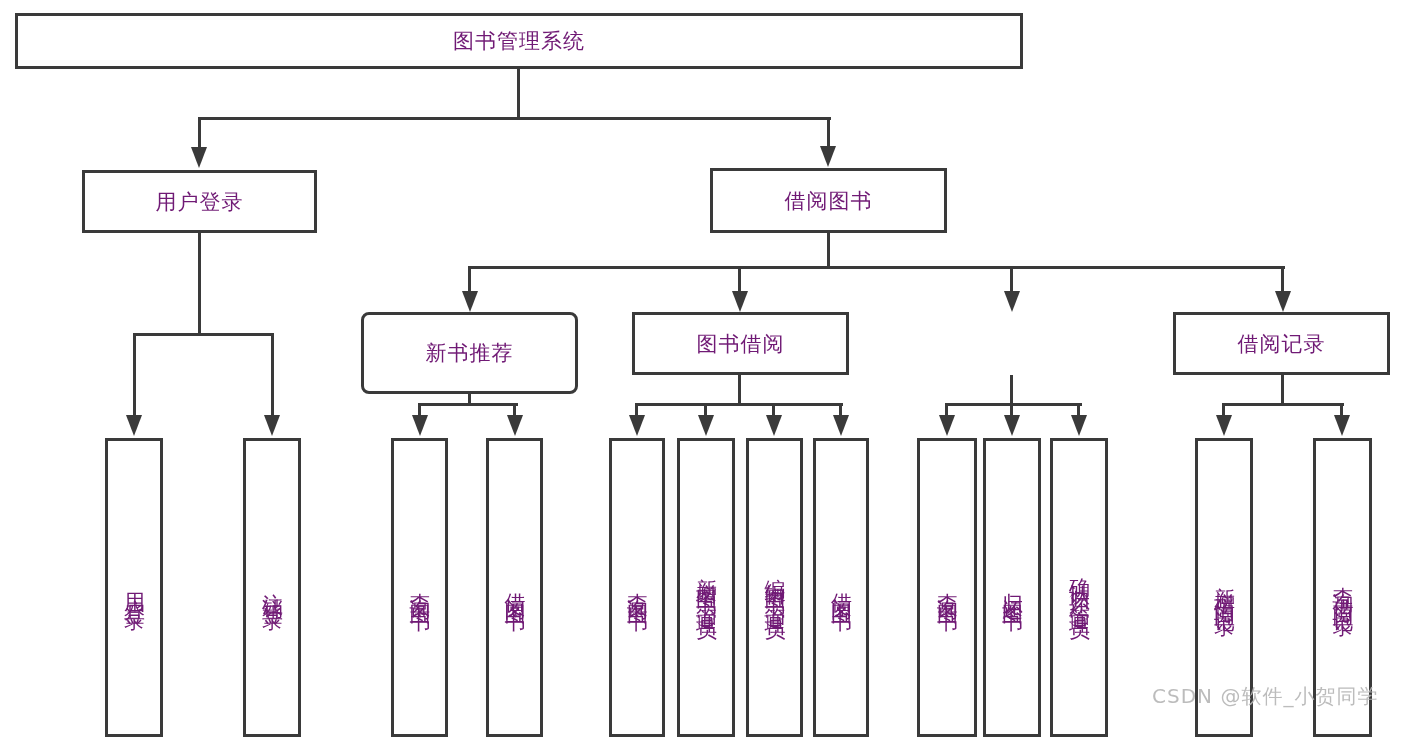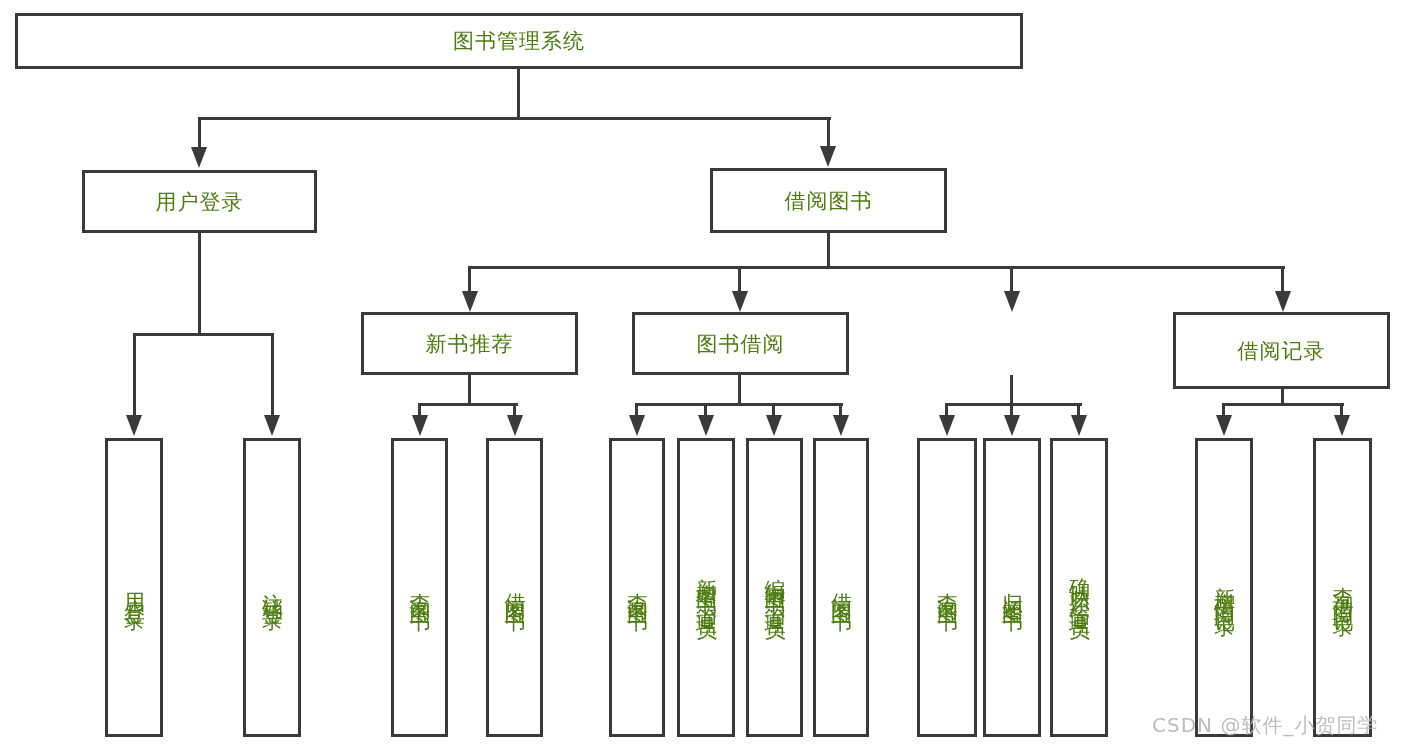--- a/index.html
+++ b/index.html
@@ -3,34 +3,34 @@
 <meta charset="utf-8">
 <style>
   html,body{margin:0;padding:0;background:#ffffff;}
   .canvas{
     position:relative;width:1405px;height:747px;background:#ffffff;
     font-family:"DejaVu Sans","Liberation Sans",sans-serif;overflow:hidden;
   }
   .box{
     position:absolute;box-sizing:border-box;border:3px solid #3a3a3a;background:#ffffff;
     display:flex;align-items:center;justify-content:center;
-    color:#4d7c0f;font-size:21px;text-align:center;letter-spacing:1px;z-index:2;
+    color:#701a75;font-size:21px;text-align:center;letter-spacing:1px;z-index:2;
   }
   .vbox{
     writing-mode:vertical-rl;text-orientation:mixed;
     letter-spacing:6px;font-size:21px;line-height:1;padding:6px 0;
   }
   .ln{position:absolute;background:#3a3a3a;z-index:1;}
   .ar{
     position:absolute;width:0;height:0;z-index:1;
     border-left:8px solid transparent;border-right:8px solid transparent;
     border-top:21px solid #3a3a3a;
   }
   .wm{
-    position:absolute;left:1152px;top:712px;z-index:5;
+    position:absolute;left:1152px;top:683px;z-index:5;
     color:#b5b5b5;font-size:20px;letter-spacing:1px;opacity:.9;white-space:nowrap;
   }
 </style>
 </head>
 <body>
 
 <div class="canvas">
 
   <div class="box" style="left:15px;top:13px;width:1008px;height:56px;">图书管理系统</div>
 
@@ -55,23 +55,23 @@
   <div class="ln" style="left:468px;top:266px;width:817px;height:3px;"></div>
   <div class="ln" style="left:468px;top:266px;width:3px;height:28px;"></div>
   <div class="ar" style="left:462px;top:291px;"></div>
   <div class="ln" style="left:738px;top:266px;width:3px;height:28px;"></div>
   <div class="ar" style="left:732px;top:291px;"></div>
   <div class="ln" style="left:1010px;top:266px;width:3px;height:28px;"></div>
   <div class="ar" style="left:1004px;top:291px;"></div>
   <div class="ln" style="left:1281px;top:266px;width:3px;height:28px;"></div>
   <div class="ar" style="left:1275px;top:291px;"></div>
 
-  <div class="box" style="left:361px;top:312px;width:217px;height:63px;">新书推荐</div>
+  <div class="box" style="left:361px;top:312px;width:217px;height:82px;border-radius:8px;">新书推荐</div>
   <div class="box" style="left:632px;top:312px;width:217px;height:63px;">图书借阅</div>
-  <div class="box" style="left:1173px;top:312px;width:217px;height:77px;">借阅记录</div>
+  <div class="box" style="left:1173px;top:312px;width:217px;height:63px;">借阅记录</div>
 
   <div class="ln" style="left:468px;top:375px;width:3px;height:31px;"></div>
   <div class="ln" style="left:418px;top:403px;width:100px;height:3px;"></div>
   <div class="ln" style="left:418px;top:403px;width:3px;height:14px;"></div>
   <div class="ar" style="left:412px;top:415px;"></div>
   <div class="ln" style="left:513px;top:403px;width:3px;height:14px;"></div>
   <div class="ar" style="left:507px;top:415px;"></div>
 
   <div class="ln" style="left:738px;top:375px;width:3px;height:31px;"></div>
   <div class="ln" style="left:635px;top:403px;width:208px;height:3px;"></div>

